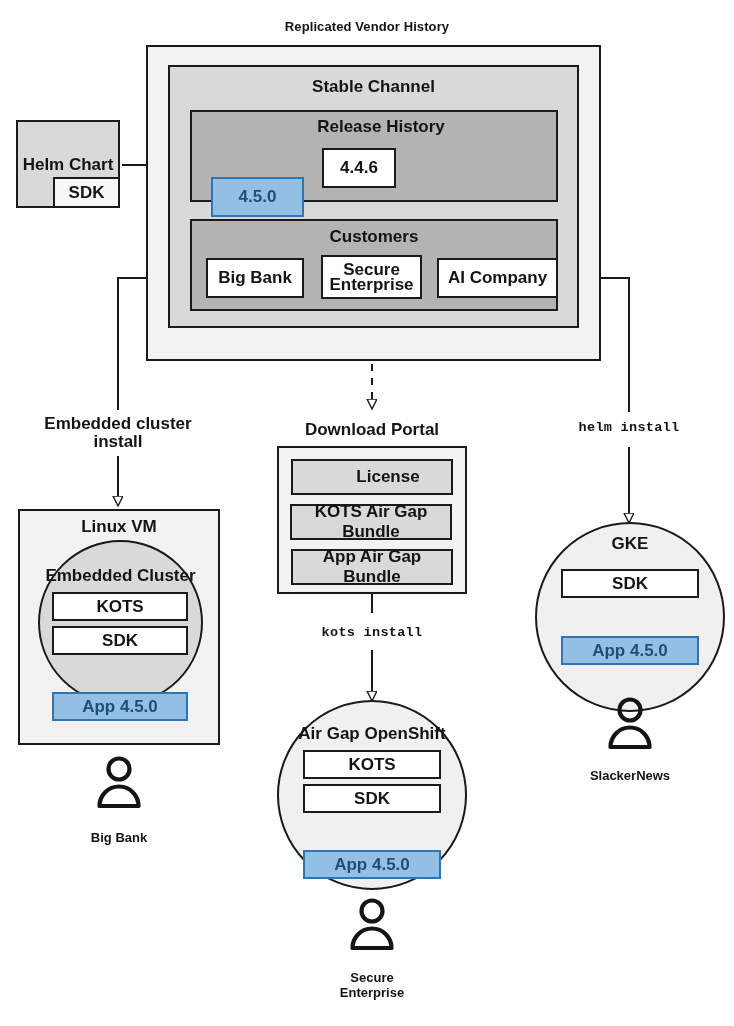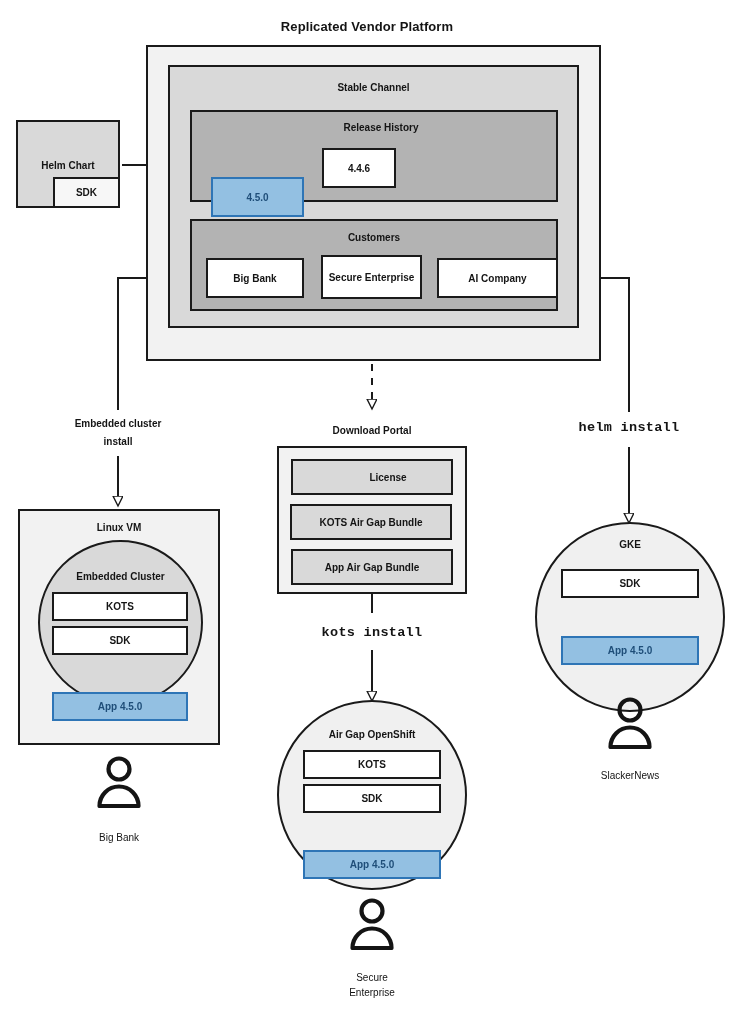--- a/index.html
+++ b/index.html
@@ -4,21 +4,21 @@
 <style>
   html,body{margin:0;padding:0;background:#ffffff;}
   body{width:734px;height:1026px;position:relative;
        font-family:"Liberation Sans","DejaVu Sans",sans-serif;
        color:#141414;overflow:hidden;}
   .abs{position:absolute;box-sizing:border-box;}
   .ctr{display:flex;align-items:center;justify-content:center;text-align:center;}
 
   
   .title{font-size:13px;font-weight:bold;letter-spacing:.1px;}
-  .boxlabel{font-size:10px;font-weight:bold;}
+  .boxlabel{font-size:17px;font-weight:bold;}
   .mono{font-family:"Liberation Mono","DejaVu Sans Mono",monospace;
         font-size:13.5px;font-weight:bold;letter-spacing:.3px;}
 
   
   .shell-outer{background:#f2f2f2;border:2px solid #1a1a1a;}
   .shell-mid{background:#d9d9d9;border:2px solid #1a1a1a;}
   .shell-inner{background:#b3b3b3;border:2px solid #1a1a1a;}
   .shell-lite{background:#f2f2f2;border:2px solid #1a1a1a;}
 
   
@@ -26,21 +26,21 @@
   .box-grey{background:#d9d9d9;border:2px solid #1a1a1a;}
   .box-blue{background:#93c0e2;border:2px solid #2e75b6;color:#1f4e79;margin-top:32px;}
 
   
   .circle{border-radius:50%;border:2px solid #1a1a1a;}
   .circ-lite{background:#f0f0f0;}
   .circ-grey{background:#d9d9d9;}
 
   svg.lines{position:absolute;left:0;top:0;width:734px;height:1026px;
             pointer-events:none;}
-  .person-label{font-size:10px;font-weight:normal;line-height:15px;}
+  .person-label{font-size:13px;font-weight:bold;line-height:15px;}
 </style>
 </head>
 <body>
 
 <svg class="lines" viewBox="0 0 734 1026">
   <defs>
     <marker id="ahOpen" markerWidth="12" markerHeight="12" refX="9" refY="5" orient="auto" markerUnits="userSpaceOnUse">
       <path d="M0,0 L10,5 L0,10 z" fill="#ffffff" stroke="#1a1a1a" stroke-width="1.4"></path>
     </marker>
   </defs>
@@ -52,21 +52,21 @@
 
   <path d="M372,294 L372,408" stroke="#1a1a1a" stroke-width="2" fill="none" stroke-dasharray="7 7" marker-end="url(#ahOpen)"></path>
 
   <path d="M538,278 L629,278 L629,412" stroke="#1a1a1a" stroke-width="2" fill="none"></path>
   <path d="M629,447 L629,522" stroke="#1a1a1a" stroke-width="2" fill="none" marker-end="url(#ahOpen)"></path>
 
   <path d="M372,594 L372,613" stroke="#1a1a1a" stroke-width="2" fill="none"></path>
   <path d="M372,650 L372,700" stroke="#1a1a1a" stroke-width="2" fill="none" marker-end="url(#ahOpen)"></path>
 </svg>
 
-<div class="abs title ctr" style="left:167px;top:17px;width:400px;height:18px;">Replicated Vendor Platform</div>
+<div class="abs title ctr" style="left:167px;top:17px;width:400px;height:18px;">Replicated Vendor History</div>
 
 <div class="abs shell-outer" style="left:146px;top:45px;width:455px;height:316px;"></div>
 
 <div class="abs shell-mid" style="left:168px;top:65px;width:411px;height:263px;"></div>
 <div class="abs boxlabel ctr" style="left:168px;top:79px;width:411px;height:16px;">Stable Channel</div>
 
 <div class="abs shell-inner" style="left:190px;top:110px;width:368px;height:92px;"></div>
 <div class="abs boxlabel ctr" style="left:190px;top:119px;width:382px;height:16px;">Release History</div>
 <div class="abs box-blue ctr boxlabel" style="left:211px;top:145px;width:93px;height:40px;">4.5.0</div>
 <div class="abs box-white ctr boxlabel" style="left:322px;top:148px;width:74px;height:40px;">4.4.6</div>

